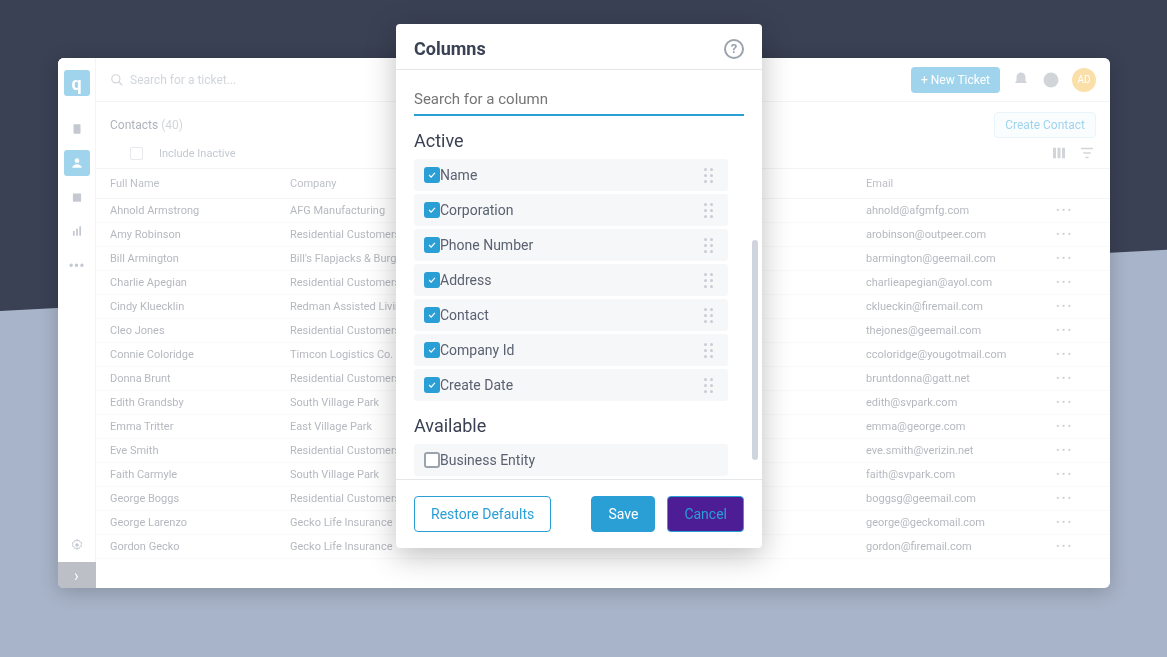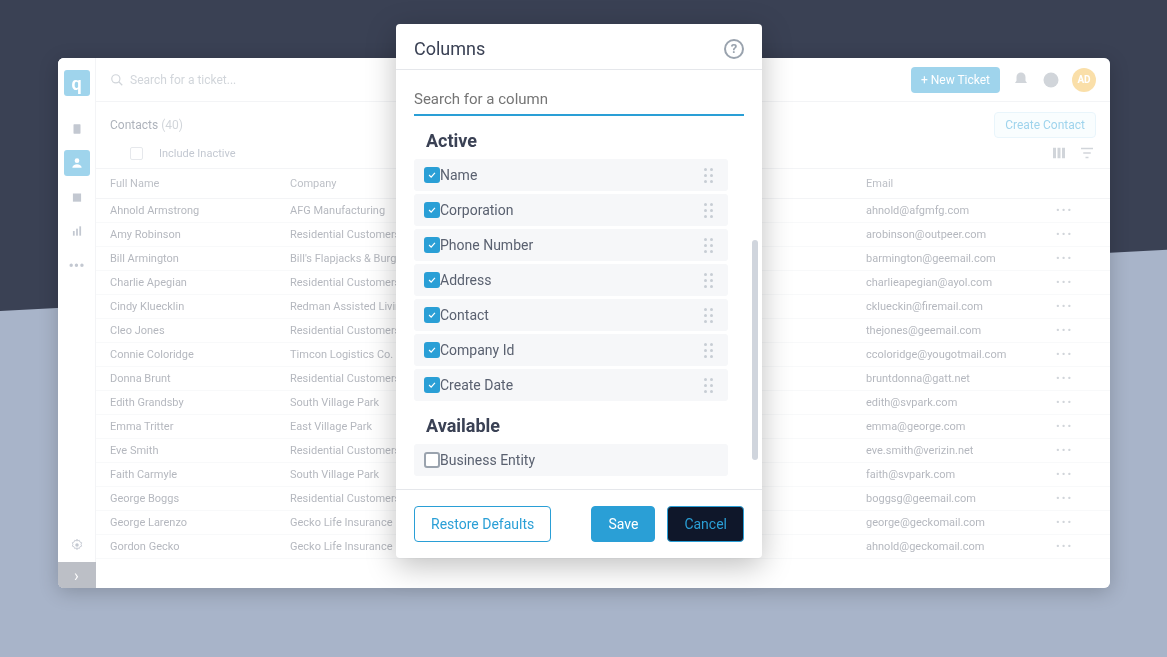--- a/index.html
+++ b/index.html
@@ -11,21 +11,21 @@
 .logo{width:26px;height:26px;background:#2a9fd6;color:#fff;border-radius:3px;display:flex;align-items:center;justify-content:center;font-weight:700;font-size:18px;margin-bottom:16px}
 .nav-item{width:26px;height:26px;margin:4px 0;display:flex;align-items:center;justify-content:center;color:#7a8599;border-radius:3px;cursor:pointer}
 .nav-item.active{background:#2a9fd6;color:#fff}
 .nav-spacer{flex:1}
 .main{flex:1;display:flex;flex-direction:column;z-index:2}
 .topbar{height:44px;border-bottom:1px solid #e5e7eb;display:flex;align-items:center;padding:0 14px;gap:12px}
 .search-wrap{display:flex;align-items:center;gap:6px;color:#9aa3ae;font-size:12px;flex:1}
 .search-wrap svg{width:14px;height:14px}
 .btn-new{background:#2a9fd6;color:#fff;border:none;padding:6px 10px;border-radius:4px;font-size:12px;display:flex;align-items:center;gap:3px;cursor:pointer}
 .topbar-icon{width:18px;height:18px;color:#9aa3ae;cursor:pointer}
-.avatar{width:24px;height:24px;border-radius:50%;background:#f4b942;color:#fff;display:flex;align-items:center;justify-content:center;font-size:10px;font-weight:700}
+.avatar{width:24px;height:24px;border-radius:50%;background:#f4b942;color:#fff;display:flex;align-items:center;justify-content:center;font-size:10px;font-weight:400}
 .page-head{padding:10px 14px 0;display:flex;align-items:center;justify-content:space-between}
 .page-title{font-size:12px;color:#4a5568}
 .page-title .count{color:#9aa3ae}
 .btn-create{border:1px solid #cfe8f6;background:#f2fafd;color:#2a9fd6;padding:5px 10px;border-radius:4px;font-size:12px;cursor:pointer}
 .filter-row{padding:6px 14px;display:flex;align-items:center;gap:10px;border-bottom:1px solid #e5e7eb}
 .find-wrap{display:flex;flex-direction:column;gap:2px}
 .find-label{font-size:10px;color:#7a8599}
 .find-input{display:flex;align-items:center;border:1px solid #d0d5dd;border-radius:3px;width:130px;height:22px;padding:0 4px}
 .find-input svg{width:12px;height:12px;color:#9aa3ae;margin-left:auto}
 .chk-row{display:flex;align-items:center;gap:16px;font-size:11px;color:#7a8599}
@@ -35,41 +35,41 @@
 .thead{display:flex;padding:8px 14px;font-size:11px;color:#6b7280;border-bottom:1px solid #e5e7eb}
 .col-name{width:180px}
 .col-company{width:300px}
 .col-mid{flex:1}
 .col-email{width:190px}
 .col-act{width:40px}
 .trow{display:flex;align-items:center;padding:5px 14px;font-size:11px;color:#5a6170;border-bottom:1px solid #f0f1f3}
 .trow .dots{color:#9aa3ae;letter-spacing:2px;cursor:pointer}
 .modal{position:absolute;z-index:20;top:24px;left:396px;width:366px;background:#fff;border-radius:4px;box-shadow:0 8px 30px rgba(0,0,0,.25);display:flex;flex-direction:column}
 .modal-head{display:flex;align-items:center;justify-content:space-between;padding:14px 18px 10px}
-.modal-title{font-size:18px;color:#3a4154;font-weight:400}
+.modal-title{font-size:18px;color:#3a4154;font-weight:700}
 .help{width:20px;height:20px;border:2px solid #9aa3ae;border-radius:50%;display:flex;align-items:center;justify-content:center;color:#9aa3ae;font-size:13px;font-weight:700;cursor:pointer}
 .modal-divider{height:1px;background:#e5e7eb}
 .modal-body{padding:16px 18px 0;position:relative}
 .col-search{width:100%;border:none;border-bottom:2px solid #2a9fd6;padding:4px 0 6px;font-size:15px;color:#9aa3ae;outline:none}
-.section-label{font-size:18px;color:#3a4154;margin:14px 12px 8px;font-weight:700}
+.section-label{font-size:18px;color:#3a4154;margin:14px 0 8px;font-weight:400}
 .col-list{background:transparent;padding-right:16px}
 .list-area{max-height:376px;overflow-y:auto}
 .col-item{display:flex;align-items:center;gap:0;background:#f6f7f9;padding:8px 10px;border-radius:3px;margin-bottom:3px}
 .chk{width:16px;height:16px;background:#2a9fd6;border-radius:3px;display:flex;align-items:center;justify-content:center;cursor:pointer}
 .chk svg{width:10px;height:10px;stroke:#fff;stroke-width:3;fill:none}
 .chk.unchecked{background:#fff;border:2px solid #9aa3ae}
 .col-item-label{font-size:14px;color:#5a6170;flex:1}
 .drag{width:14px;color:#c7cdd4;display:grid;grid-template-columns:repeat(2,3px);gap:3px;cursor:grab}
 .drag span{width:3px;height:3px;background:#c7cdd4;border-radius:50%}
 .scrollbar{position:absolute;right:4px;top:170px;width:6px;height:220px;background:#d0d5dd;border-radius:3px}
-.modal-footer{display:flex;gap:12px;padding:16px 18px;border-top:1px solid #e5e7eb;margin-top:10px}
+.modal-footer{display:flex;gap:12px;padding:16px 18px;border-top:1px solid #e5e7eb;}
 .fbtn{padding:9px 16px;border-radius:4px;font-size:14px;cursor:pointer;border:1px solid}
 .fbtn.restore{background:#fff;border-color:#2a9fd6;color:#2a9fd6}
 .fbtn.save{background:#2a9fd6;border-color:#2a9fd6;color:#fff;margin-left:auto}
-.fbtn.cancel{background:#0f172a;border-color:#2a9fd6;color:#2a9fd6}
+.fbtn.cancel{background:#4c1d95;border-color:#2a9fd6;color:#2a9fd6}
 .icon-svg{width:14px;height:14px}
 </style>
 </head>
 <body>
 
 <div class="bg-shape"></div>
 
 <div class="app">
   <div class="sidebar">
     <div class="logo">q</div>
@@ -256,21 +256,21 @@
             <div class="col-name">George Larenzo</div>
             <div class="col-company">Gecko Life Insurance</div>
             <div class="col-mid"></div>
             <div class="col-email">george@geckomail.com</div>
             <div class="col-act"><span class="dots">•••</span></div>
           </div>
           <div class="trow">
             <div class="col-name">Gordon Gecko</div>
             <div class="col-company">Gecko Life Insurance</div>
             <div class="col-mid"></div>
-            <div class="col-email">ahnold@geckomail.com</div>
+            <div class="col-email">gordon@firemail.com</div>
             <div class="col-act"><span class="dots">•••</span></div>
           </div>
         </div>
     </div>
   </div>
 
   <div class="overlay"></div>
 </div>
 
 <div class="modal">

